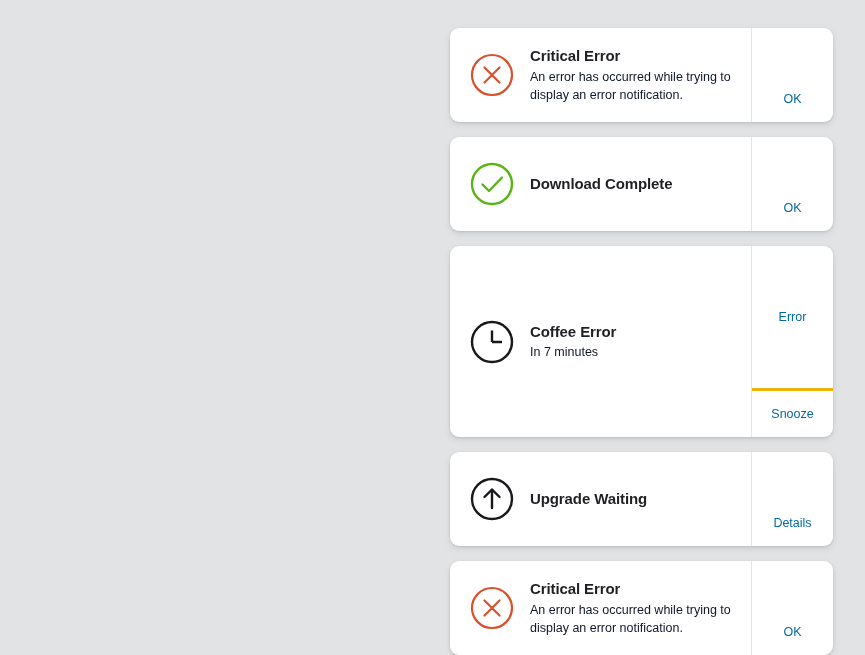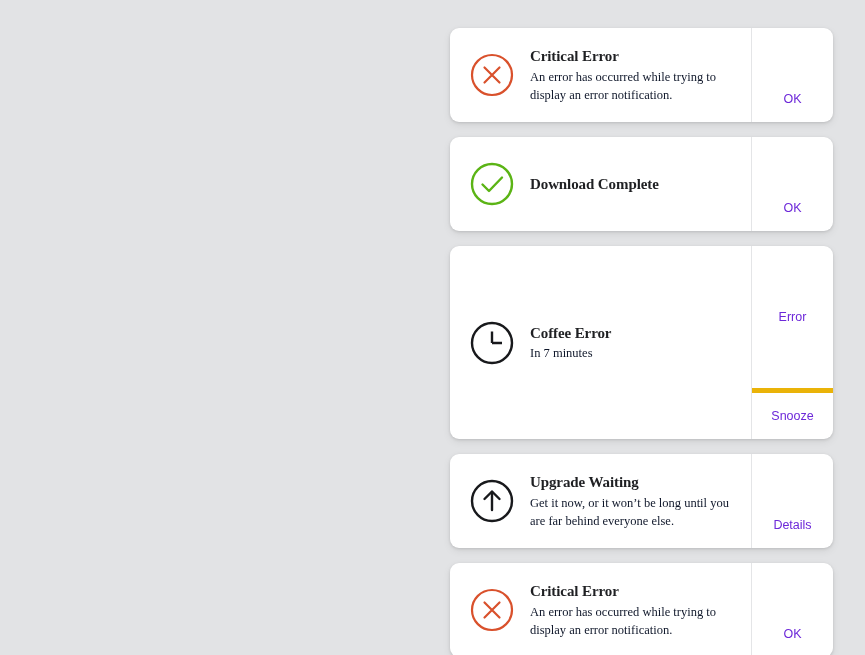--- a/index.html
+++ b/index.html
@@ -49,21 +49,20 @@
     margin-right: 14px;
     display: flex;
     align-items: center;
     justify-content: center;
   }
   .card-icon svg { display: block; }
 
   .card-text {
     flex: 1 1 auto;
     min-width: 0;
-    font-family: Liberation Serif, serif;
   }
 
   .card-title {
     font-size: 15px;
     font-weight: bold;
     color: #1f2023;
     line-height: 1.35;
     letter-spacing: -0.1px;
   }
 
@@ -82,31 +81,31 @@
     flex-direction: column;
     border-left: 1px solid #e4e5e7;
   }
 
   .action-button {
     flex: 1 1 0;
     display: flex;
     align-items: center;
     justify-content: center;
     font-size: 12.5px;
-    color: #6d28d9;
+    color: #0369a1;
     background: transparent;
     border: none;
     cursor: pointer;
     font-family: "Liberation Sans", sans-serif;
     padding: 16px 4px;
     text-align: center;
     margin-top: 48px;
   }
   .action-button + .action-button {
-    border-top: 5px solid #eab308;
+    border-top: 3px solid #eab308;
   }
 </style>
 </head>
 <body>
 
 <div id="notification-stack">
     <div class="notification-card">
       <div class="card-body">
         <div class="card-icon">
           <svg width="48" height="48" viewBox="0 0 48 48">
@@ -161,21 +160,20 @@
       <div class="card-body">
         <div class="card-icon">
           <svg width="48" height="48" viewBox="0 0 48 48">
             <circle cx="24" cy="24" r="20" fill="none" stroke="#18191c" stroke-width="2.4"></circle>
             <path d="M24 33 L24 15" fill="none" stroke="#18191c" stroke-width="2.4" stroke-linecap="round"></path>
             <path d="M16.5 22 L24 14.5 L31.5 22" fill="none" stroke="#18191c" stroke-width="2.4" stroke-linecap="round" stroke-linejoin="round"></path>
           </svg>
         </div>
         <div class="card-text">
           <div class="card-title">Upgrade Waiting</div>
-          <div class="card-message">Get it now, or it won’t be long until you are far behind everyone else.</div>
         </div>
       </div>
       <div class="card-actions">
         <button class="action-button">Details</button>
       </div>
     </div>
     <div class="notification-card">
       <div class="card-body">
         <div class="card-icon">
           <svg width="48" height="48" viewBox="0 0 48 48">

